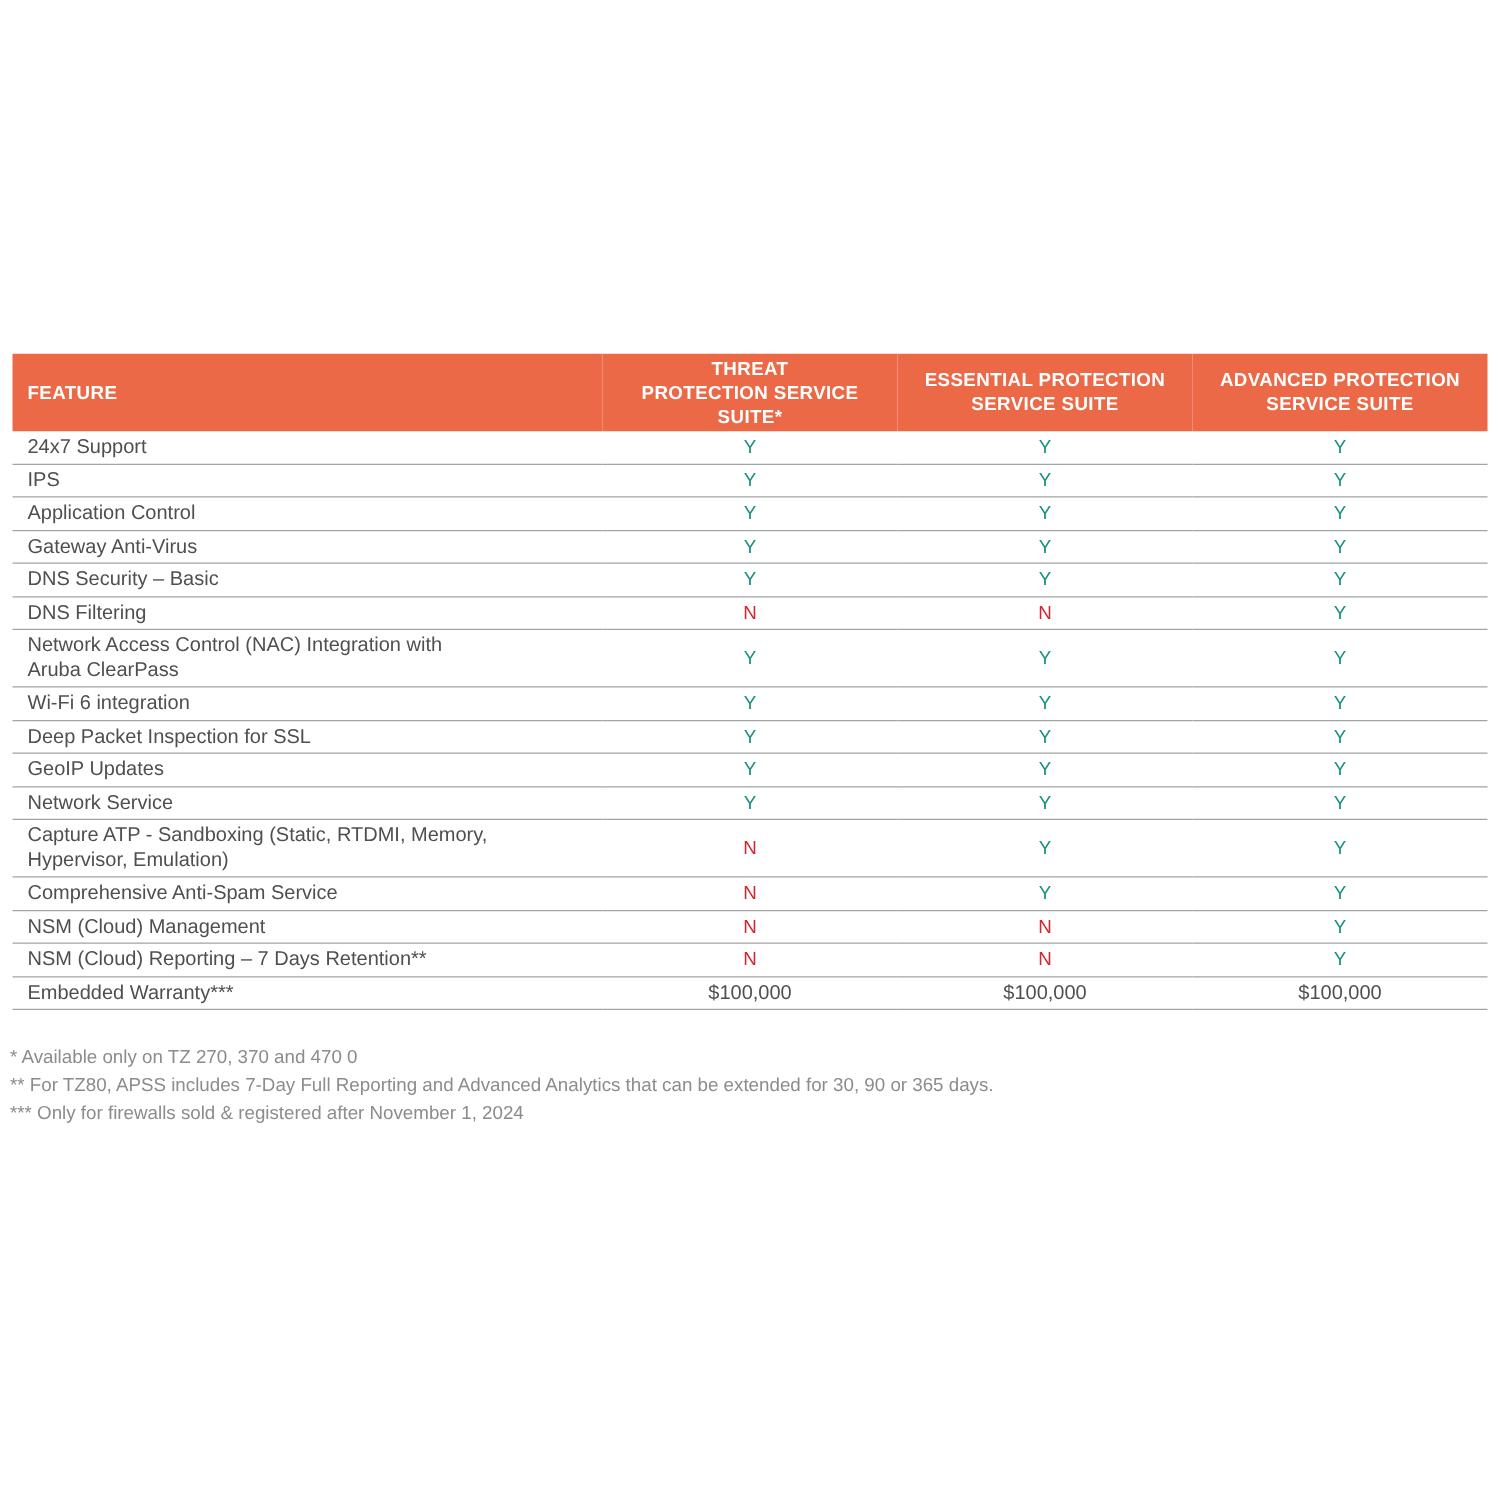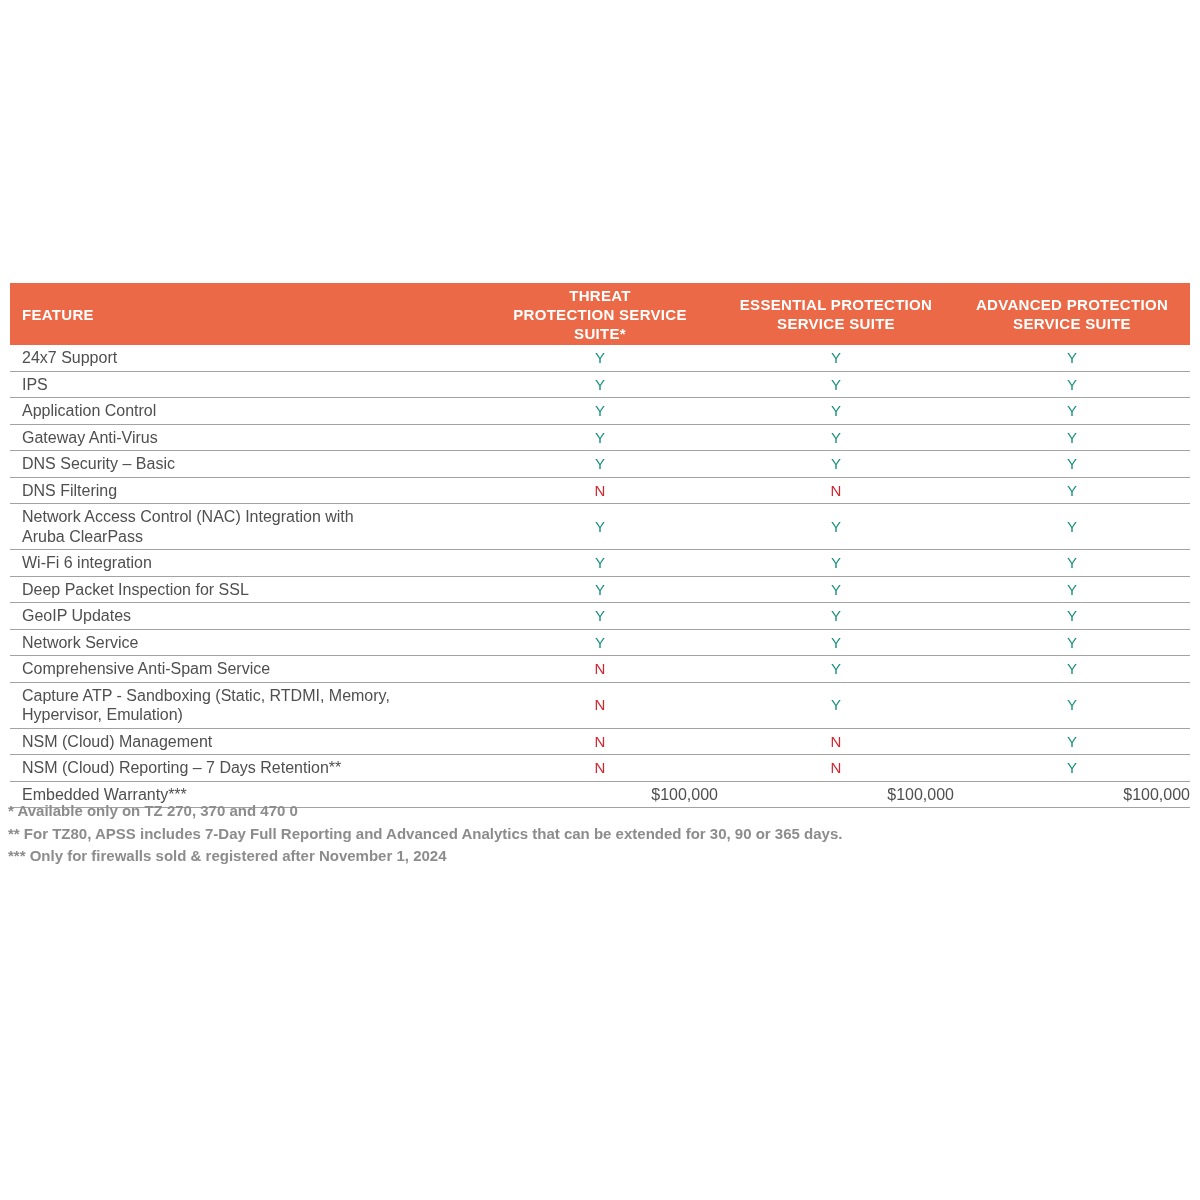--- a/index.html
+++ b/index.html
@@ -58,30 +58,29 @@
     padding-left: 12px;
     white-space: pre-line;
     margin-top: 20px;
   }
   tbody td.val {
     text-align: center;
     font-size: 15px;
   }
   tbody td.val.yes { color: var(--yes, #18907E); }
   tbody td.val.no { color: var(--no, #D22630); }
-  tbody td.val.money { color: var(--row_text, #4F4F4F); font-size: 16px; text-align: right; }
+  tbody td.val.money { color: var(--row_text, #4F4F4F); font-size: 16px; }
 
   .footnotes {
     position: absolute;
     left: 8px;
-    top: 800px;
+    top: 835px;
     font-size: 15px;
     color: var(--footnote_text, #8C8C8C);
     line-height: 22.5px;
-    font-weight: bold;
   }
   .footnotes div { white-space: pre; }
 </style>
 </head>
 <body>
 
 <div class="page">
 
   <table class="compare">
     <colgroup>
@@ -170,28 +169,28 @@
       <td class="val yes">Y</td>
       <td class="val yes">Y</td>
     </tr>
         <tr>
       <td class="feature">Network Service</td>
       <td class="val yes">Y</td>
       <td class="val yes">Y</td>
       <td class="val yes">Y</td>
     </tr>
         <tr>
-      <td class="feature">Comprehensive Anti-Spam Service</td>
-      <td class="val no">N</td>
-      <td class="val yes">Y</td>
-      <td class="val yes">Y</td>
-    </tr>
-        <tr>
       <td class="feature">Capture ATP -  Sandboxing (Static, RTDMI, Memory,
 Hypervisor, Emulation)</td>
+      <td class="val no">N</td>
+      <td class="val yes">Y</td>
+      <td class="val yes">Y</td>
+    </tr>
+        <tr>
+      <td class="feature">Comprehensive Anti-Spam Service</td>
       <td class="val no">N</td>
       <td class="val yes">Y</td>
       <td class="val yes">Y</td>
     </tr>
         <tr>
       <td class="feature">NSM (Cloud) Management</td>
       <td class="val no">N</td>
       <td class="val no">N</td>
       <td class="val yes">Y</td>
     </tr>

